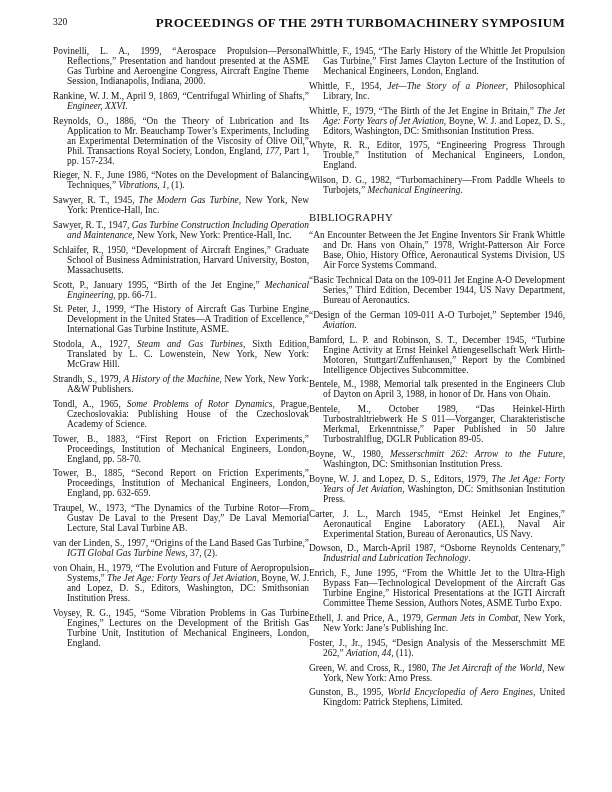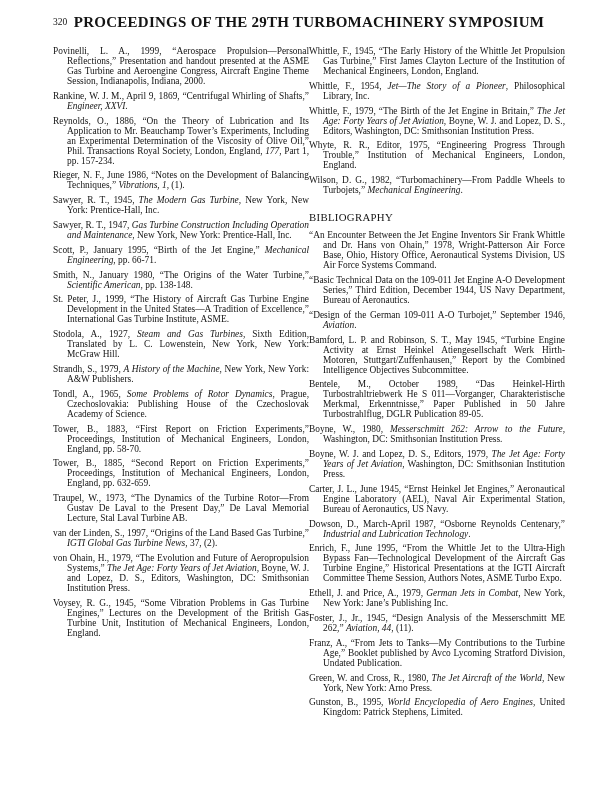--- a/index.html
+++ b/index.html
@@ -28,22 +28,22 @@
     left: 0;
     top: 0;
     font-size: 9.5px;
     line-height: 11px;
   }
   .running-head {
     position: absolute;
     left: 0;
     right: 0;
     top: 0;
-    text-align: center;
-    font-size: 15px;
+    text-align: right;
+    font-size: 13px;
     line-height: 11px;
     font-weight: bold;
     letter-spacing: 0.25px;
   }
   .columns {
     display: flex;
     gap: 0;
   }
   .column {
     flex: 1 1 0;
@@ -77,22 +77,22 @@
     <span class="running-head">PROCEEDINGS OF THE 29TH TURBOMACHINERY SYMPOSIUM</span>
   </header>
   <main class="columns">
     <div class="column">
         <p class="ref-entry"><span>Povinelli, L. A., 1999, “Aerospace Propulsion—Personal Reflections,” Presentation and handout presented at the ASME Gas Turbine and Aeroengine Congress, Aircraft Engine Theme Session, Indianapolis, Indiana, 2000.</span></p>
         <p class="ref-entry"><span>Rankine, W. J. M., April 9, 1869, “Centrifugal Whirling of Shafts,” </span><i>Engineer, XXVI</i><span>.</span></p>
         <p class="ref-entry"><span>Reynolds, O., 1886, “On the Theory of Lubrication and Its Application to Mr. Beauchamp Tower’s Experiments, Including an Experimental Determination of the Viscosity of Olive Oil,” Phil. Transactions Royal Society, London, England, </span><i>177</i><span>, Part 1, pp. 157-234.</span></p>
         <p class="ref-entry"><span>Rieger, N. F., June 1986, “Notes on the Development of Balancing Techniques,” </span><i>Vibrations, 1</i><span>, (1).</span></p>
         <p class="ref-entry"><span>Sawyer, R. T., 1945, </span><i>The Modern Gas Turbine</i><span>, New York, New York: Prentice-Hall, Inc.</span></p>
         <p class="ref-entry"><span>Sawyer, R. T., 1947, </span><i>Gas Turbine Construction Including Operation and Maintenance</i><span>, New York, New York: Prentice-Hall, Inc.</span></p>
+        <p class="ref-entry"><span>Schlaifer, R., 1950, “Development of Aircraft Engines,” Graduate School of Business Administration, Harvard University, Boston, Massachusetts.</span></p>
         <p class="ref-entry"><span>Scott, P., January 1995, “Birth of the Jet Engine,” </span><i>Mechanical Engineering</i><span>, pp. 66-71.</span></p>
-        <p class="ref-entry"><span>Smith, N., January 1980, “The Origins of the Water Turbine,” </span><i>Scientific American</i><span>, pp. 138-148.</span></p>
         <p class="ref-entry"><span>St. Peter, J., 1999, “The History of Aircraft Gas Turbine Engine Development in the United States—A Tradition of Excellence,” International Gas Turbine Institute, ASME.</span></p>
         <p class="ref-entry"><span>Stodola, A., 1927, </span><i>Steam and Gas Turbines</i><span>, Sixth Edition, Translated by L. C. Lowenstein, New York, New York: McGraw Hill.</span></p>
         <p class="ref-entry"><span>Strandh, S., 1979, </span><i>A History of the Machine</i><span>, New York, New York: A&amp;W Publishers.</span></p>
         <p class="ref-entry"><span>Tondl, A., 1965, </span><i>Some Problems of Rotor Dynamics</i><span>, Prague, Czechoslovakia: Publishing House of the Czechoslovak Academy of Science.</span></p>
         <p class="ref-entry"><span>Tower, B., 1883, “First Report on Friction Experiments,” Proceedings, Institution of Mechanical Engineers, London, England, pp. 58-70.</span></p>
         <p class="ref-entry"><span>Tower, B., 1885, “Second Report on Friction Experiments,” Proceedings, Institution of Mechanical Engineers, London, England, pp. 632-659.</span></p>
         <p class="ref-entry"><span>Traupel, W., 1973, “The Dynamics of the Turbine Rotor—From Gustav De Laval to the Present Day,” De Laval Memorial Lecture, Stal Laval Turbine AB.</span></p>
         <p class="ref-entry"><span>van der Linden, S., 1997, “Origins of the Land Based Gas Turbine,” </span><i>IGTI Global Gas Turbine News</i><span>, 37, (2).</span></p>
         <p class="ref-entry"><span>von Ohain, H., 1979, “The Evolution and Future of Aeropropulsion Systems,” </span><i>The Jet Age: Forty Years of Jet Aviation</i><span>, Boyne, W. J. and Lopez, D. S., Editors, Washington, DC: Smithsonian Institution Press.</span></p>
         <p class="ref-entry"><span>Voysey, R. G., 1945, “Some Vibration Problems in Gas Turbine Engines,” Lectures on the Development of the British Gas Turbine Unit, Institution of Mechanical Engineers, London, England.</span></p>
@@ -100,27 +100,27 @@
     <div class="column">
         <p class="ref-entry"><span>Whittle, F., 1945, “The Early History of the Whittle Jet Propulsion Gas Turbine,” First James Clayton Lecture of the Institution of Mechanical Engineers, London, England.</span></p>
         <p class="ref-entry"><span>Whittle, F., 1954, </span><i>Jet—The Story of a Pioneer</i><span>, Philosophical Library, Inc.</span></p>
         <p class="ref-entry"><span>Whittle, F., 1979, “The Birth of the Jet Engine in Britain,” </span><i>The Jet Age: Forty Years of Jet Aviation</i><span>, Boyne, W. J. and Lopez, D. S., Editors, Washington, DC: Smithsonian Institution Press.</span></p>
         <p class="ref-entry"><span>Whyte, R. R., Editor, 1975, “Engineering Progress Through Trouble,” Institution of Mechanical Engineers, London, England.</span></p>
         <p class="ref-entry"><span>Wilson, D. G., 1982, “Turbomachinery—From Paddle Wheels to Turbojets,” </span><i>Mechanical Engineering</i><span>.</span></p>
         <h2 class="section-heading">BIBLIOGRAPHY</h2>
         <p class="ref-entry"><span>“An Encounter Between the Jet Engine Inventors Sir Frank Whittle and Dr. Hans von Ohain,” 1978, Wright-Patterson Air Force Base, Ohio, History Office, Aeronautical Systems Division, US Air Force Systems Command.</span></p>
         <p class="ref-entry"><span>“Basic Technical Data on the 109-011 Jet Engine A-O Development Series,” Third Edition, December 1944, US Navy Department, Bureau of Aeronautics.</span></p>
         <p class="ref-entry"><span>“Design of the German 109-011 A-O Turbojet,” September 1946, </span><i>Aviation</i><span>.</span></p>
-        <p class="ref-entry"><span>Bamford, L. P. and Robinson, S. T., May 1945, “Turbine Engine Activity at Ernst Heinkel Atiengesellschaft Werk Hirth-Motoren, Stuttgart/Zuffenhausen,” Report by the Combined Intelligence Objectives Subcommittee.</span></p>
+        <p class="ref-entry"><span>Bamford, L. P. and Robinson, S. T., December 1945, “Turbine Engine Activity at Ernst Heinkel Atiengesellschaft Werk Hirth-Motoren, Stuttgart/Zuffenhausen,” Report by the Combined Intelligence Objectives Subcommittee.</span></p>
+        <p class="ref-entry"><span>Bentele, M., 1988, Memorial talk presented in the Engineers Club of Dayton on April 3, 1988, in honor of Dr. Hans von Ohain.</span></p>
         <p class="ref-entry"><span>Bentele, M., October 1989, “Das Heinkel-Hirth Turbostrahltriebwerk He S 011—Vorganger, Charakteristische Merkmal, Erkenntnisse,” Paper Published in 50 Jahre Turbostrahlflug, DGLR Publication 89-05.</span></p>
         <p class="ref-entry"><span>Boyne, W., 1980, </span><i>Messerschmitt 262: Arrow to the Future</i><span>, Washington, DC: Smithsonian Institution Press.</span></p>
         <p class="ref-entry"><span>Boyne, W. J. and Lopez, D. S., Editors, 1979, </span><i>The Jet Age: Forty Years of Jet Aviation</i><span>, Washington, DC: Smithsonian Institution Press.</span></p>
-        <p class="ref-entry"><span>Carter, J. L., June 1945, “Ernst Heinkel Jet Engines,” Aeronautical Engine Laboratory (AEL), Naval Air Experimental Station, Bureau of Aeronautics, US Navy.</span></p>
+        <p class="ref-entry"><span>Carter, J. L., March 1945, “Ernst Heinkel Jet Engines,” Aeronautical Engine Laboratory (AEL), Naval Air Experimental Station, Bureau of Aeronautics, US Navy.</span></p>
         <p class="ref-entry"><span>Dowson, D., March-April 1987, “Osborne Reynolds Centenary,” </span><i>Industrial and Lubrication Technology</i><span>.</span></p>
         <p class="ref-entry"><span>Enrich, F., June 1995, “From the Whittle Jet to the Ultra-High Bypass Fan—Technological Development of the Aircraft Gas Turbine Engine,” Historical Presentations at the IGTI Aircraft Committee Theme Session, Authors Notes, ASME Turbo Expo.</span></p>
         <p class="ref-entry"><span>Ethell, J. and Price, A., 1979, </span><i>German Jets in Combat</i><span>, New York, New York: Jane’s Publishing Inc.</span></p>
         <p class="ref-entry"><span>Foster, J., Jr., 1945, “Design Analysis of the Messerschmitt ME 262,” </span><i>Aviation, 44</i><span>, (11).</span></p>
-        <p class="ref-entry"><span>Franz, A., “From Jets to Tanks—My Contributions to the Turbine Age,” Booklet published by Avco Lycoming Stratford Division, Undated Publication.</span></p>
         <p class="ref-entry"><span>Green, W. and Cross, R., 1980, </span><i>The Jet Aircraft of the World</i><span>, New York, New York: Arno Press.</span></p>
         <p class="ref-entry"><span>Gunston, B., 1995, </span><i>World Encyclopedia of Aero Engines</i><span>, United Kingdom: Patrick Stephens, Limited.</span></p>
       </div>
   </main>
 </div>
 
 </body></html>

